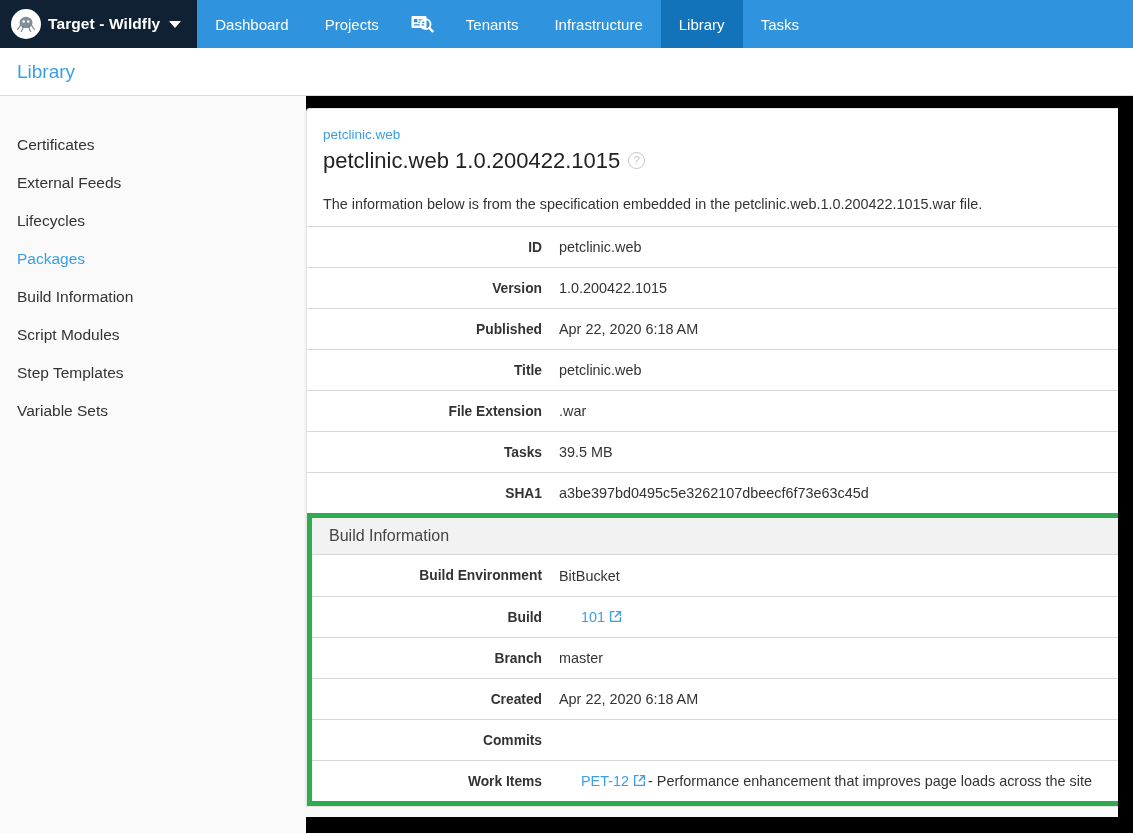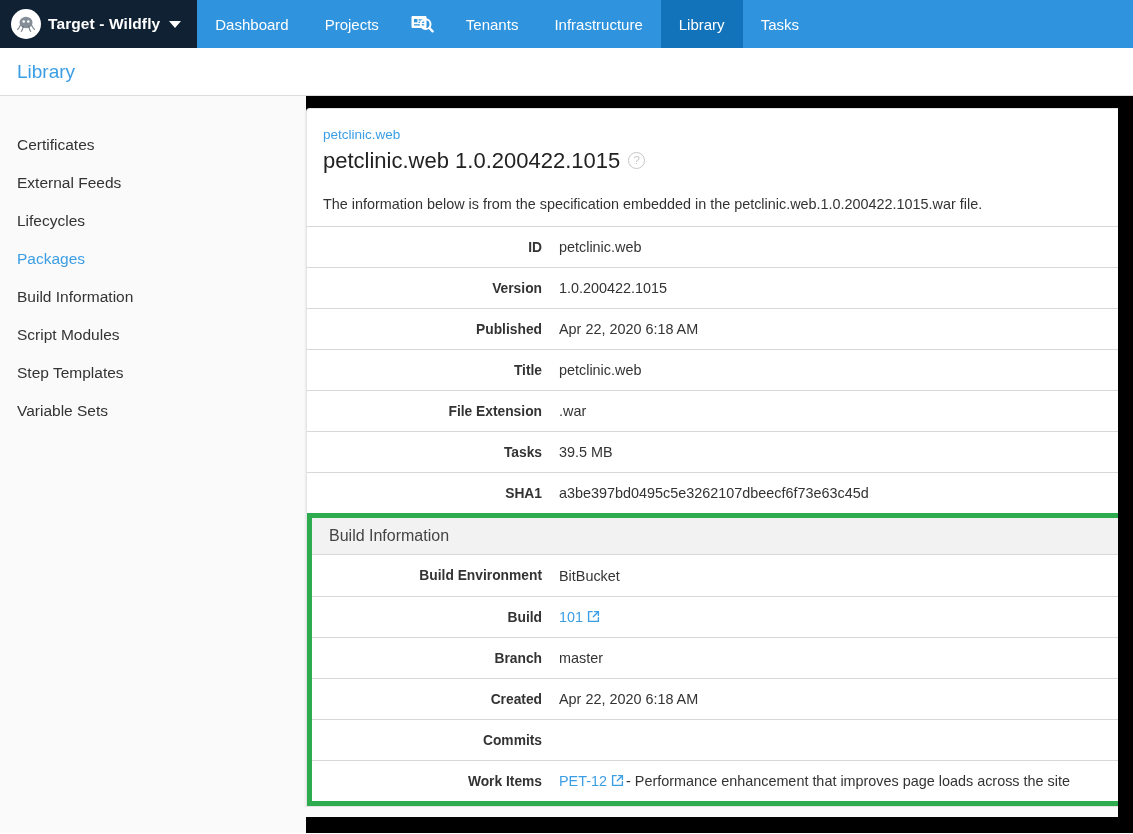--- a/index.html
+++ b/index.html
@@ -134,21 +134,21 @@
   .row .lbl {
     width: 252px; flex: 0 0 252px;
     text-align: right; padding-right: 17px;
     font-size: 13.8px; font-weight: bold; color: #333333;
   }
   .row .val {
     flex: 1 1 auto;
     font-size: 14.4px; color: #333333;
     white-space: nowrap; overflow: hidden;
   }
-  .row .val a { color: #3b9ee5; text-decoration: none; cursor: pointer; }
+  .row .val a { color: #3b9ee5; text-decoration: none; cursor: pointer; margin-left: 22px; }
 
   .ext-icon {
     display: inline-block; vertical-align: -1px; margin-left: 4px; margin-right: 2px;
   }
 
   
   .buildinfo {
     position: relative;
     border: 5px solid #2eab4f;
     border-right: none;

